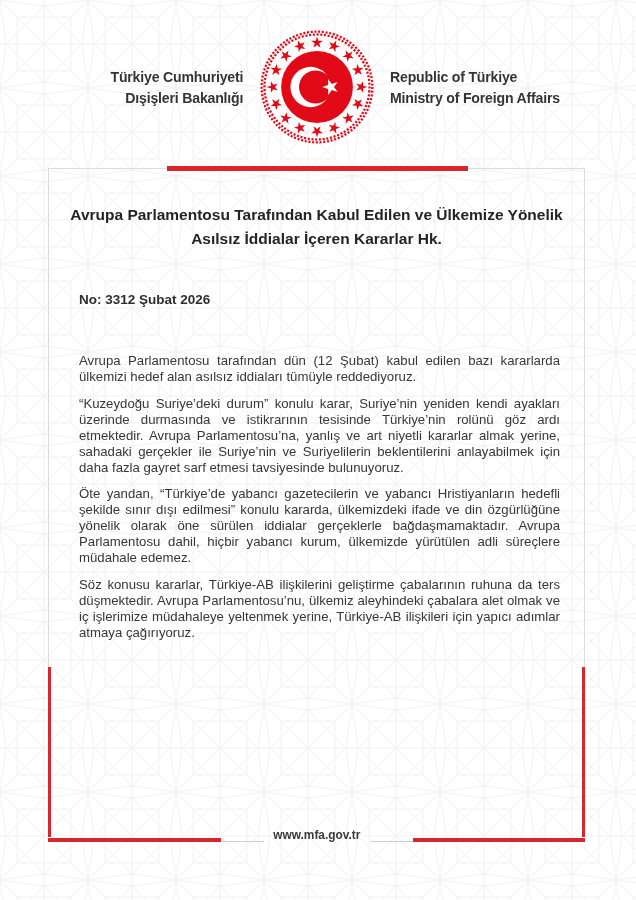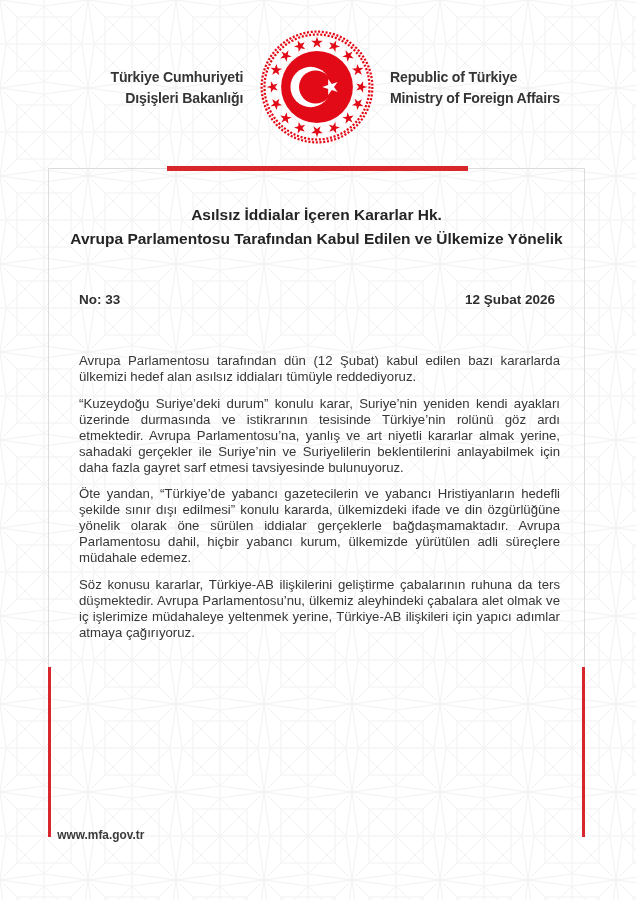--- a/index.html
+++ b/index.html
@@ -24,34 +24,34 @@
   }
   .top-red-bar{position:absolute;left:118px;top:-3px;width:301px;height:5px;background:#d7262c;}
 
   .doc-title{
     margin-top:34px;text-align:center;font-weight:700;font-size:15.5px;
     line-height:23.5px;color:#242424;white-space:nowrap;
   }
   .doc-title div{white-space:nowrap;}
 
   .meta-row{
-    display:flex;justify-content:space-between;align-items:baseline;
+    display:flex;justify-content:flex-start;align-items:baseline;
     margin-top:42px;padding:0 29px 0 30px;font-size:13.5px;font-weight:700;color:#2e2e2e;
   }
 
   .doc-body{margin-top:46px;padding:0 24px 0 30px;font-size:13.2px;line-height:16px;color:#373737;}
   .doc-body p{margin:0 0 10.5px 0;text-align:justify;}
 
   .side-red{position:absolute;width:3px;top:498px;height:170px;background:#d7262c;}
   .side-red.left{left:-1px;}
   .side-red.right{right:-1px;}
 
   .footer-row{
     position:absolute;left:-1px;right:-1px;bottom:-7px;height:14px;
-    display:flex;align-items:flex-start;flex-direction:column;
+    display:flex;align-items:flex-end;
   }
   .footer-red{height:4px;background:#d7262c;}
   .footer-red.l{width:173px;}
   .footer-red.r{width:172px;}
   .footer-gray{flex:1;height:1px;background:#cfcfcf;}
   .footer-site{
     margin:0 7px;font-size:12.5px;font-weight:700;color:#3a3a3a;white-space:nowrap;
     transform:scaleX(.95);line-height:14px;
   }
 </style>
@@ -112,22 +112,22 @@
 
   <div class="org-block org-en">
     <div>Republic of Türkiye</div>
     <div>Ministry of Foreign Affairs</div>
   </div>
 
   <div class="frame">
     <div class="top-red-bar"></div>
 
     <div class="doc-title">
+      <div>Avrupa Parlamentosu Tarafından Kabul Edilen ve Ülkemize Yönelik</div>
       <div>Asılsız İddialar İçeren Kararlar Hk.</div>
-      <div>Avrupa Parlamentosu Tarafından Kabul Edilen ve Ülkemize Yönelik</div>
     </div>
 
     <div class="meta-row">
       <span>No: 33</span>
       <span>12 Şubat 2026</span>
     </div>
 
     <div class="doc-body">
       <p>Avrupa Parlamentosu tarafından dün (12 Şubat) kabul edilen bazı kararlarda ülkemizi hedef alan asılsız iddiaları tümüyle reddediyoruz.</p>
       <p>“Kuzeydoğu Suriye’deki durum” konulu karar, Suriye’nin yeniden kendi ayakları üzerinde durmasında ve istikrarının tesisinde Türkiye’nin rolünü göz ardı etmektedir. Avrupa Parlamentosu’na, yanlış ve art niyetli kararlar almak yerine, sahadaki gerçekler ile Suriye’nin ve Suriyelilerin beklentilerini anlayabilmek için daha fazla gayret sarf etmesi tavsiyesinde bulunuyoruz.</p>

